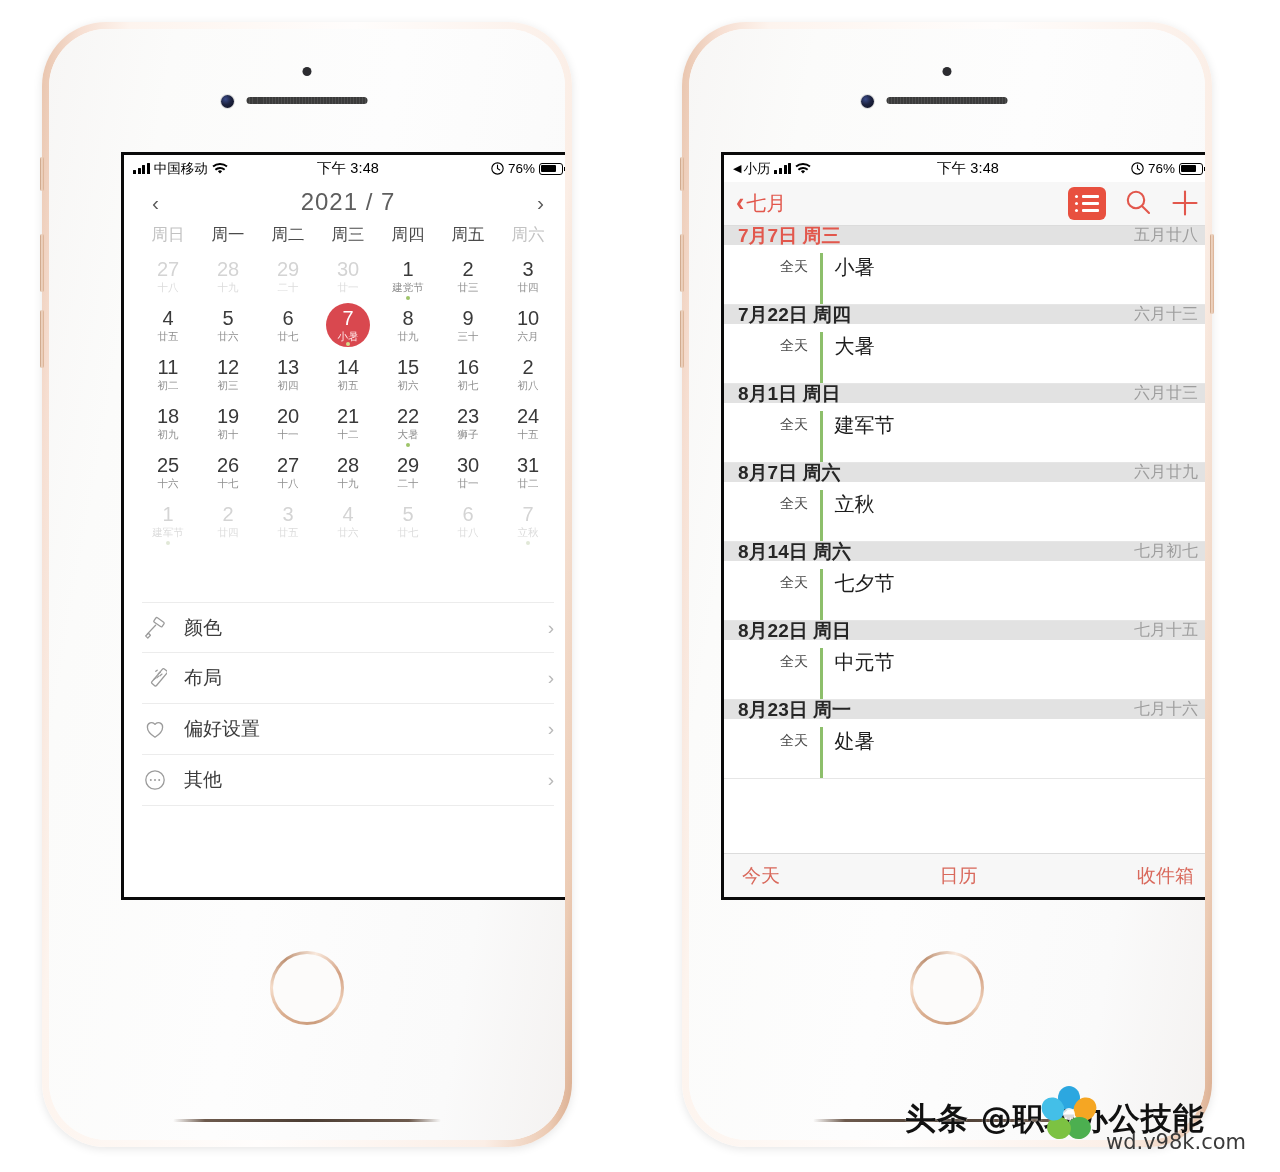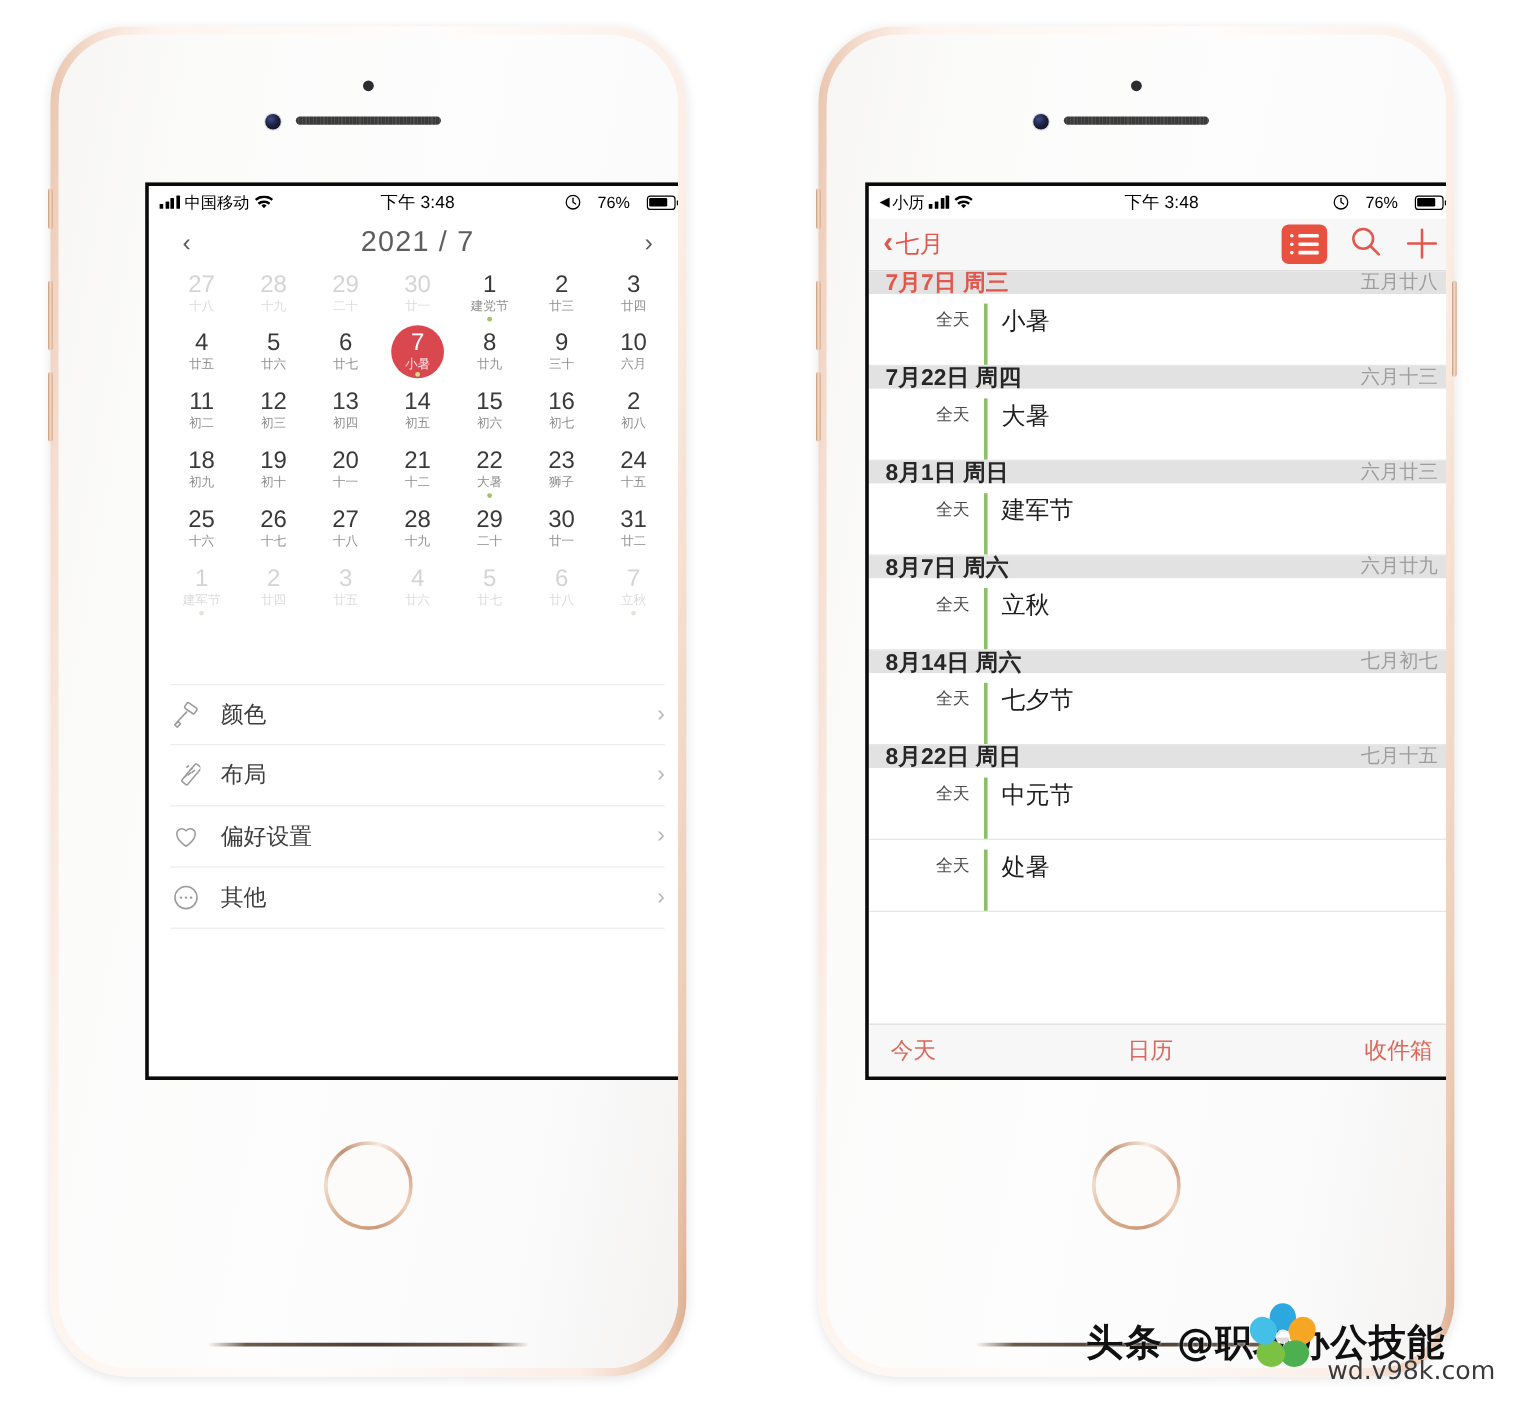--- a/index.html
+++ b/index.html
@@ -76,21 +76,21 @@
   .statusbar {
     height: 27px; display: flex; align-items: center;
     padding: 0 9px; font-size: 14px; color: #000;
     background: #fff; position: relative;
   }
   .sb-left { display: flex; align-items: center; gap: 4px; }
   .sb-center {
     position: absolute; left: 0; right: 0; text-align: center;
     font-size: 14.5px; letter-spacing: 0.1px; pointer-events: none;
   }
-  .sb-right { margin-left: auto; display: flex; align-items: center; gap: 14px; z-index:2;}
+  .sb-right { margin-left: auto; display: flex; align-items: center; gap: 4px; z-index:2;}
   .bars { display: flex; align-items: flex-end; gap: 1.6px; height: 11px; }
   .bars i { display: block; width: 3px; background: #000; border-radius: 0.5px; }
   .bars i:nth-child(1) { height: 4px; }
   .bars i:nth-child(2) { height: 6.5px; }
   .bars i:nth-child(3) { height: 9px; }
   .bars i:nth-child(4) { height: 11px; }
   .carrier { font-size: 13.5px; }
   .battery-shell {
     width: 24px; height: 12px; border: 1.4px solid #000; border-radius: 3px;
     position: relative; display: flex; align-items: center; padding: 1.3px;
@@ -256,20 +256,29 @@
               </span>
             </div>
           </div>
 
           <div class="cal-header">
             <div class="cal-arrow">‹</div>
             <div class="cal-title">2021 / 7</div>
             <div class="cal-arrow">›</div>
           </div>
 
+          <div class="weekdays" id="weekdays">
+              <div class="wk">周日</div>
+              <div>周一</div>
+              <div>周二</div>
+              <div>周三</div>
+              <div>周四</div>
+              <div>周五</div>
+              <div class="wk">周六</div>
+            </div>
 
           <div class="cal-grid" id="cal-grid">
               <div class="cell muted">
                 <div class="dnum">27</div>
                 <div class="dsub">十八</div>
               </div>
               <div class="cell muted">
                 <div class="dnum">28</div>
                 <div class="dsub">十九</div>
               </div>
@@ -622,20 +631,24 @@
                 <span class="ev-title">七夕节</span>
               </div>
               <div class="day-header">
                 <span class="dh-left">8月22日 周日</span>
                 <span class="dh-right">七月十五</span>
               </div>
               <div class="event-row">
                 <span class="ev-time">全天</span>
                 <span class="ev-bar"></span>
                 <span class="ev-title">中元节</span>
+              </div>
+              <div class="day-header">
+                <span class="dh-left">8月23日 周一</span>
+                <span class="dh-right">七月十六</span>
               </div>
               <div class="event-row">
                 <span class="ev-time">全天</span>
                 <span class="ev-bar"></span>
                 <span class="ev-title">处暑</span>
               </div>
             </div>
 
           <div class="tabbar" id="tabbar">
               <div>今天</div>

